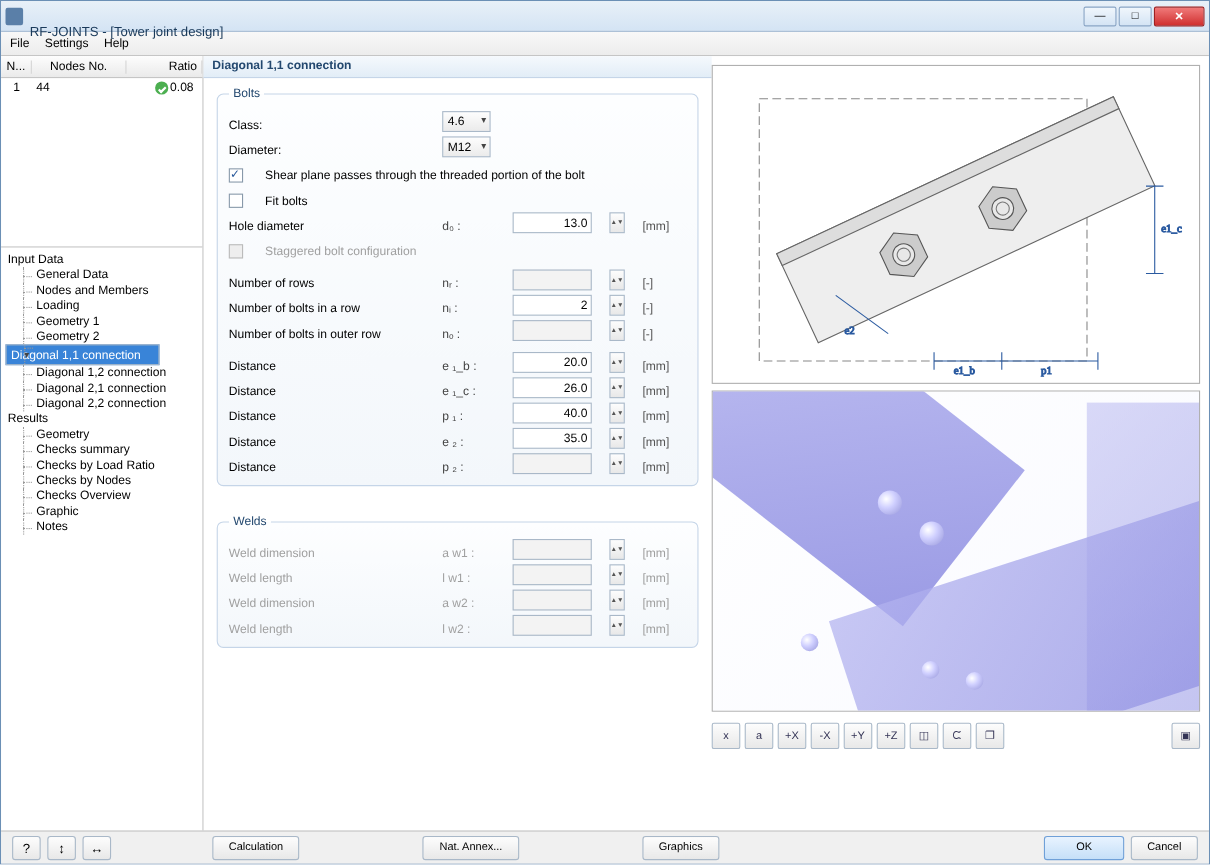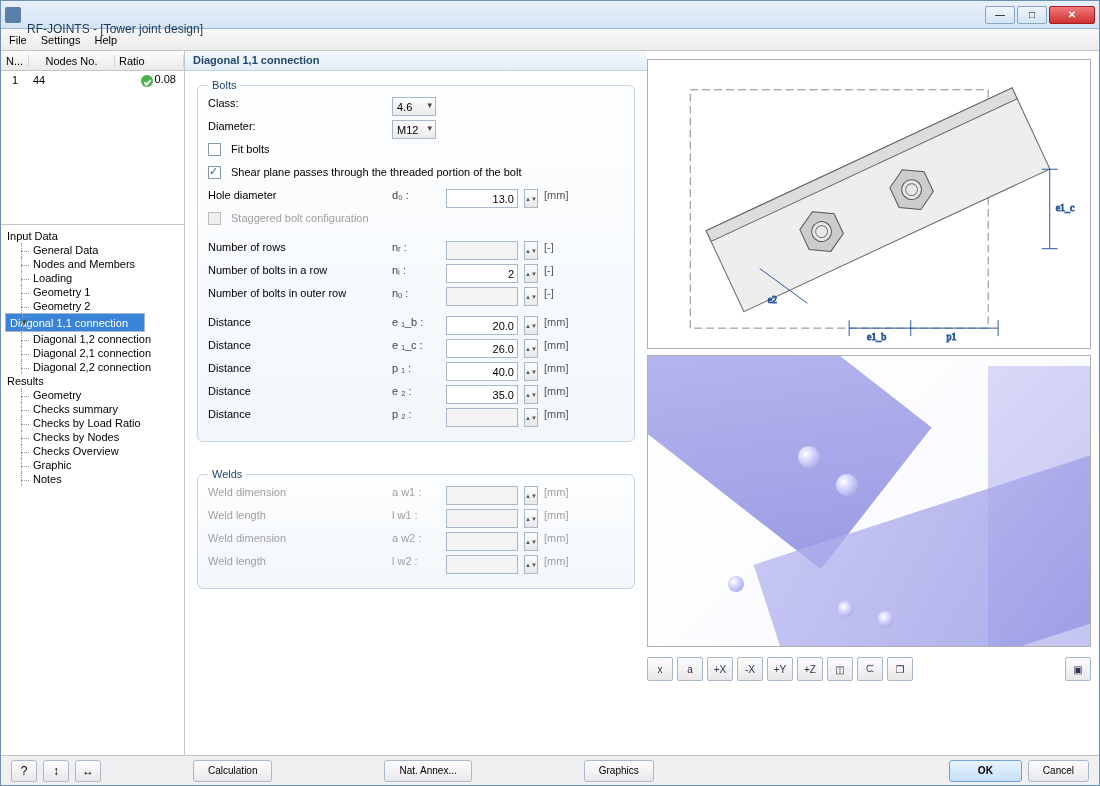--- a/index.html
+++ b/index.html
@@ -13,39 +13,39 @@
 .win-btn.close { width: 46px; background: linear-gradient(#f07a7a,#d03030); border-color: #a02020; color: #fff; font-weight: bold; }
 .menubar { height: 22px; background: linear-gradient(#f8f8f8,#ececec); border-bottom: 1px solid #c5c5c5; display: flex; align-items: center; padding: 0 8px; gap: 14px; }
 .menubar span { cursor: default; }
 .content { display: flex; height: 704px; background: #fff; }
 .left-col { width: 184px; border-right: 1px solid #c5c5c5; display: flex; flex-direction: column; }
 .grid-top { border-bottom: 1px solid #c5c5c5; }
 .grid-head { display: flex; background: linear-gradient(#fdfdfd,#eaeaea); border-bottom: 1px solid #c5c5c5; height: 20px; align-items: center; font-size: 11px; }
 .grid-head div { border-right: 1px solid #d5d5d5; padding: 0 4px; }
 .col-n { width: 28px; text-align: center; }
 .col-nod { width: 86px; text-align: center; }
-.col-rat { flex: 1; text-align: left; }
+.col-rat { flex: 1; text-align: right; }
 .grid-row { display: flex; height: 18px; align-items: center; }
 .grid-row div { padding: 0 4px; }
 .grid-body { height: 153px; }
 .ok-ico { display: inline-block; width: 12px; height: 12px; border-radius: 50%; background: #4caf50; position: relative; margin-right: 2px; vertical-align: middle; }
 .ok-ico::after { content: ""; position: absolute; left: 3px; top: 5px; width: 5px; height: 2px; border-left: 2px solid #fff; border-bottom: 2px solid #fff; transform: rotate(-45deg); }
 .tree { padding: 4px 4px; flex: 1; overflow: auto; }
 .tree-root { font-size: 11px; }
 .tree-item { padding: 1px 2px 1px 10px; white-space: nowrap; cursor: default; }
 .tree-sub { padding-left: 28px; position: relative; }
 .tree-sub::before { content: ""; position: absolute; left: 16px; top: 0; bottom: 0; border-left: 1px dotted #999; }
 .tree-sub::after { content: ""; position: absolute; left: 16px; top: 8px; width: 8px; border-top: 1px dotted #999; }
 .tree-item.sel { background: #3984d8; color: #fff; }
 .mid-col { flex: 1; padding: 0; }
 .panel-title { height: 20px; background: linear-gradient(#f5f9fd,#e2edf7); border-bottom: 1px solid #c5d5e8; padding: 3px 8px; color: #23486f; font-weight: bold; }
 .panel-body { padding: 8px 12px; }
 fieldset.grp { border: 1px solid #c5d5e8; border-radius: 6px; margin-bottom: 26px; background: linear-gradient(#fdfeff,#f3f7fb); padding: 6px 10px 10px; }
 fieldset.grp legend { color: #23486f; padding: 0 4px; font-size: 11px; }
-.row { display: flex; align-items: flex-start; height: 23px; gap: 6px; }
+.row { display: flex; align-items: flex-end; height: 23px; gap: 16px; }
 .lbl { width: 178px; }
 .sym { width: 48px; color: #444; }
 .inp { width: 72px; height: 19px; border: 1px solid #a9b8c8; background: #fff; text-align: right; padding: 0 3px; font-size: 11px; }
 .inp.ro { background: #f3f3f3; color: #888; }
 .spin { width: 14px; height: 19px; border: 1px solid #a9b8c8; background: linear-gradient(#fdfdfd,#e8e8e8); display: flex; flex-direction: column; font-size: 6px; align-items: center; justify-content: space-around; color: #555; }
 .unit { color: #555; }
 .sel { height: 19px; border: 1px solid #a9b8c8; background: linear-gradient(#fdfdfd,#ebebeb); padding: 0 16px 0 4px; position: relative; font-size: 11px; min-width: 44px; display: inline-flex; align-items: center; }
 .sel::after { content: "▾"; position: absolute; right: 3px; top: 2px; font-size: 9px; color: #444; }
 .chk { width: 13px; height: 13px; border: 1px solid #8899aa; background: #fff; margin-right: 4px; display: inline-block; vertical-align: middle; position: relative; }
 .chk.on::after { content: "✓"; position: absolute; left: 0; top: -2px; color: #2a5a9c; font-size: 11px; }
@@ -53,21 +53,21 @@
 .dis-txt { color: #a0a0a0; }
 .right-col { width: 452px; padding: 8px 8px 0 0; display: flex; flex-direction: column; gap: 6px; }
 .gfx-box { border: 1px solid #b0b0b0; background: #fff; position: relative; overflow: hidden; }
 .gfx-top { height: 290px; }
 .gfx-bot { height: 292px; }
 .toolbar { display: flex; gap: 4px; padding: 4px 0; }
 .tb-btn { width: 26px; height: 24px; border: 1px solid #a9b8c8; background: linear-gradient(#fdfdfd,#e8e8e8); border-radius: 2px; display: flex; align-items: center; justify-content: center; font-size: 10px; color: #335; cursor: default; }
 .tb-spacer { flex: 1; }
 .bottom-bar { height: 30px; display: flex; align-items: center; padding: 0 10px; gap: 6px; background: #f0f0f0; border-top: 1px solid #c5c5c5; }
 .btn { height: 22px; border: 1px solid #a9b8c8; background: linear-gradient(#fdfdfd,#e8e8e8); border-radius: 3px; padding: 0 14px; font-size: 10px; cursor: default; display: inline-flex; align-items: center; }
-.btn.primary { background: linear-gradient(#e8f3ff,#c5dff8); border-color: #6fa0d8; padding: 0 28px; font-weight: bold; }
+.btn.primary { background: linear-gradient(#e8f3ff,#c5dff8); border-color: #6fa0d8; padding: 0 28px; }
 .ico-btn { width: 26px; height: 22px; border: 1px solid #a9b8c8; background: linear-gradient(#fdfdfd,#e8e8e8); border-radius: 3px; display: flex; align-items: center; justify-content: center; font-size: 12px; }
 .gfx3d { position: absolute; inset: 0; background: linear-gradient(135deg,#fff 0%,#f8f9ff 100%); }
 
 .beam { position: absolute; background: linear-gradient(135deg,#b5b5f0,#8a8ae0); opacity: 0.85; }
 .bolt3d { position: absolute; width: 22px; height: 22px; border-radius: 50%; background: radial-gradient(circle at 35% 35%,#fff,#d0d0ff 40%,#9595d8); }
 .bolt3d.s { width: 16px; height: 16px; }
 
 .schem svg { width: 100%; height: 100%; }
 </style>
 </head>
@@ -140,26 +140,26 @@
                 <span>4.6</span>
               </div>
           </div>
           <div class="row">
             <div class="lbl">Diameter:</div>
             <div class="sel">
                 <span>M12</span>
               </div>
           </div>
           <div class="row">
+            <span class="chk on"></span>
+            <span>Shear plane passes through the threaded portion of the bolt</span>
+          </div>
+          <div class="row">
             <span class="chk"></span>
             <span>Fit bolts</span>
-          </div>
-          <div class="row">
-            <span class="chk on"></span>
-            <span>Shear plane passes through the threaded portion of the bolt</span>
           </div>
           <div class="row">
             <div class="lbl">Hole diameter</div>
             <div class="sym">d₀ :</div>
             <input class="inp" value="13.0" style="">
             <div class="spin">▲▼</div>
             <span class="unit">[mm]</span>
           </div>
           <div class="row">
             <span class="chk dis"></span>

